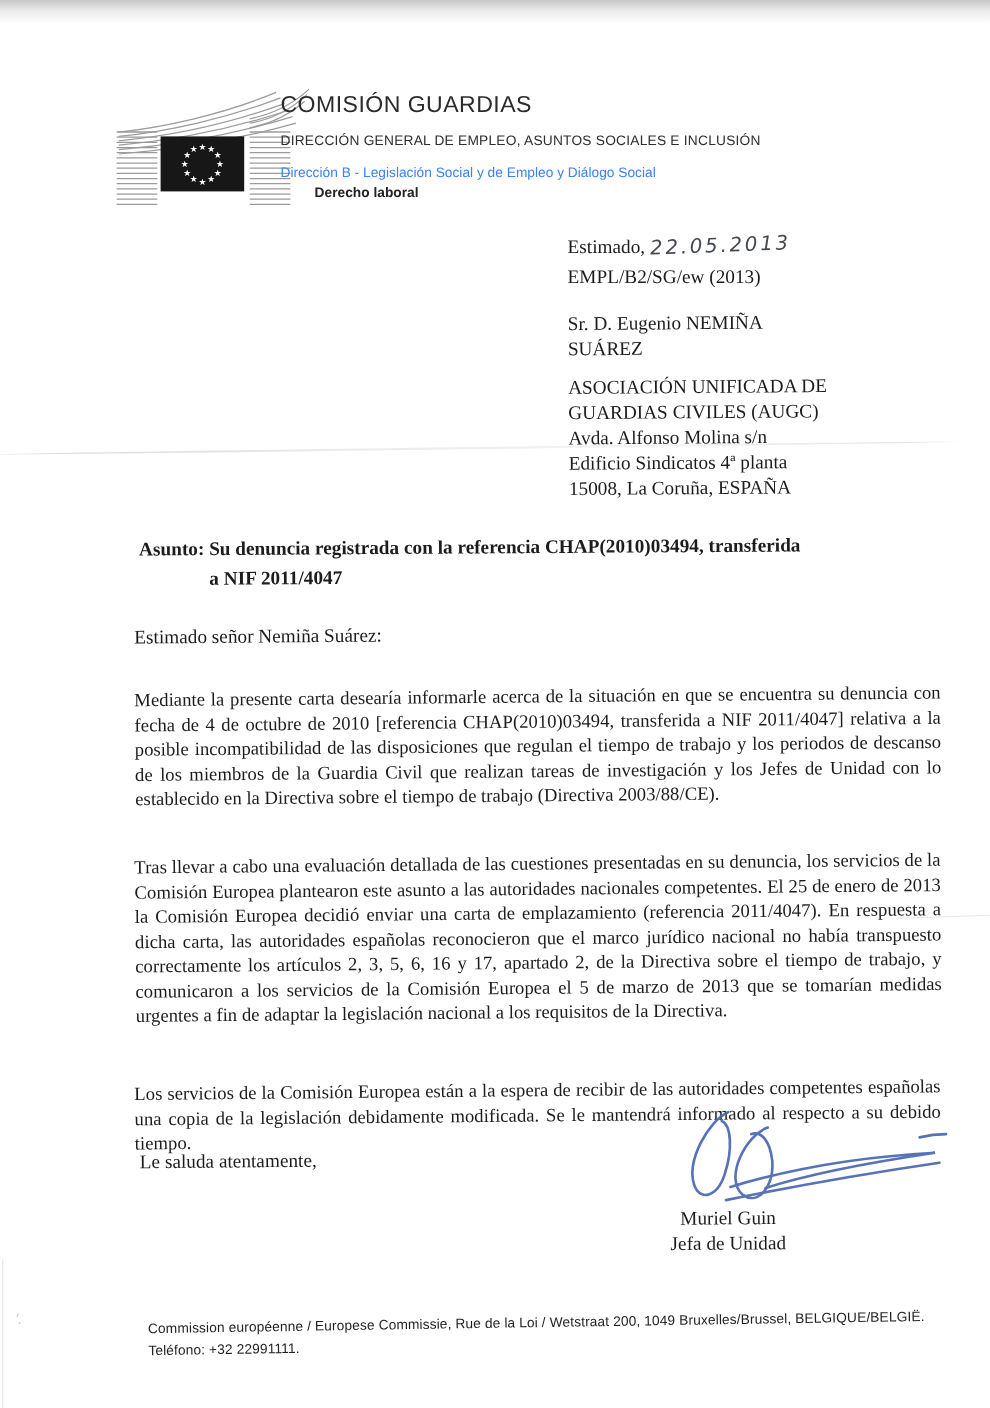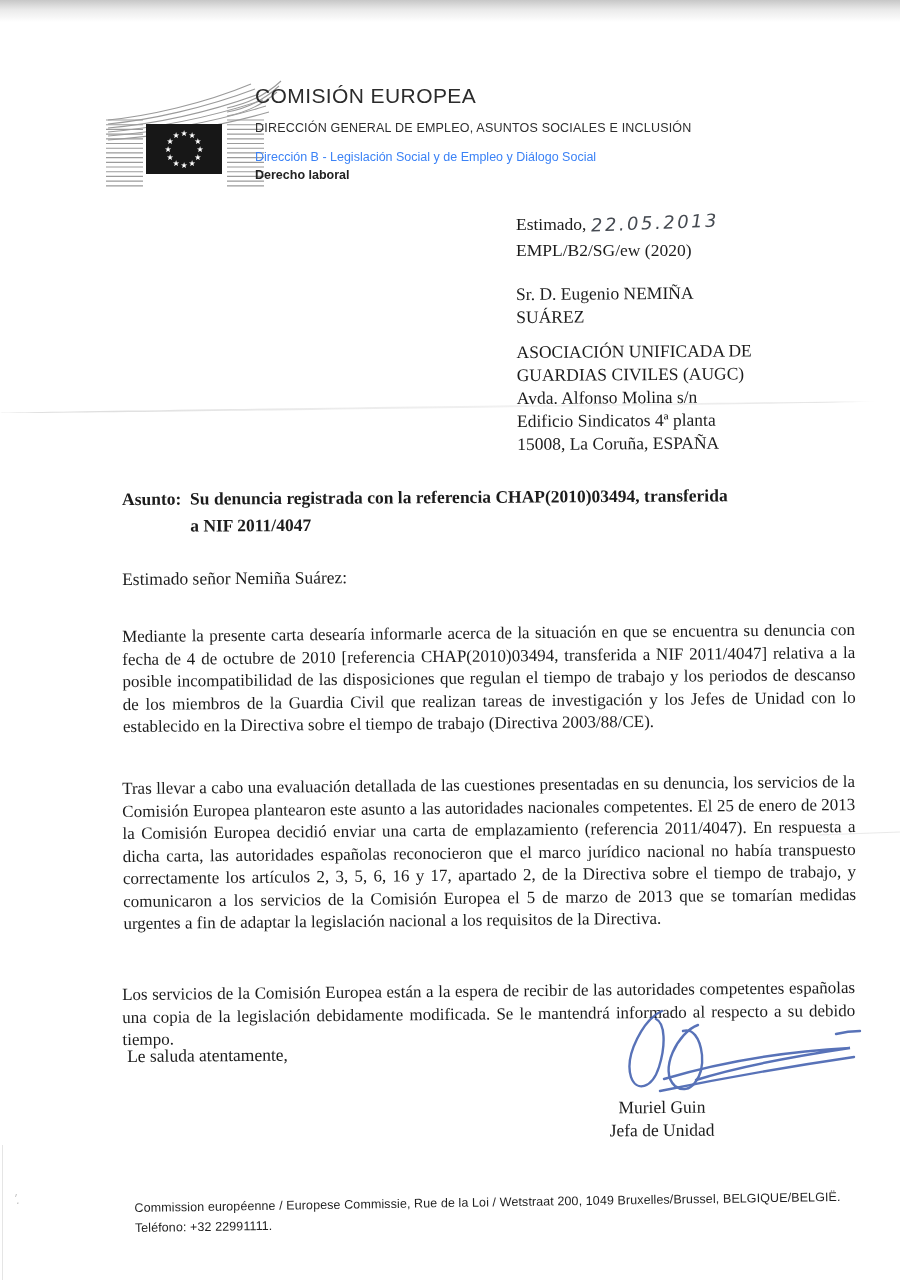--- a/index.html
+++ b/index.html
@@ -25,37 +25,37 @@
     color:#9a9a9a;font:italic 12px "DejaVu Sans",sans-serif;opacity:.6;}
   .scan-edge-line{position:absolute;left:2px;top:1145px;width:1px;height:135px;background:#dadada;opacity:.7;}
 
   
   .letterhead{position:absolute;left:103px;top:80px;}
   .lh-logo{position:absolute;left:0;top:0;}
   .lh-text{position:absolute;left:152px;top:4px;width:640px;font-family:"Liberation Sans",sans-serif;}
   .lh-institution{font-size:21px;color:#2b2b2b;letter-spacing:.4px;line-height:24px;}
   .lh-dg{font-size:12.5px;color:#2e2e2e;line-height:15px;margin-top:13px;letter-spacing:.2px;}
   .lh-direction{font-size:12.5px;color:#3b82f6;line-height:15px;margin-top:14px;}
-  .lh-unit{font-size:12.5px;font-weight:bold;color:#222;line-height:15px;margin-top:3px;}
+  .lh-unit{font-size:12.5px;font-weight:bold;color:#222;line-height:15px;margin-top:3px;margin-left:31px;}
 
   
   .dateline{position:absolute;left:516px;top:211px;font-size:17.5px;line-height:26px;}
   .handwrite{display:inline-block;font-family:"DejaVu Sans",sans-serif;font-style:italic;
     font-size:18px;letter-spacing:2.5px;word-spacing:3px;color:#454a51;
     transform:rotate(-2.2deg) translateY(-1px);}
 
   
   .recipient{position:absolute;left:516px;top:283px;font-size:17.5px;line-height:23px;
     transform:rotate(-0.4deg);transform-origin:0 0;}
   .recipient .gap{height:12px;}
 
   
   .subject{position:absolute;left:122px;top:486px;display:flex;font-weight:bold;
     font-size:17.5px;line-height:26.5px;transform:rotate(-0.35deg);transform-origin:0 0;}
-  .subject-label{width:68px;flex:0 0 68px;}
+  .subject-label{width:68px;flex:0 0 68px;text-align:center;}
   .subject-text{width:675px;}
 
   .salutation{position:absolute;left:122px;top:569px;font-size:17.5px;
     transform:rotate(-0.45deg);transform-origin:0 0;}
 
   
   .para{position:absolute;left:122px;width:733px;font-size:17px;line-height:22.5px;
     text-align:justify;transform:rotate(-0.55deg);transform-origin:0 0;}
   .p1{top:609px;}
   .p2{top:761px;}
@@ -112,33 +112,33 @@
           <text x="89" y="85.9">★</text>
         <text x="81" y="88">★</text>
           <text x="73" y="85.9">★</text>
         <text x="67.1" y="80">★</text>
           <text x="65" y="72">★</text>
         <text x="67.1" y="64">★</text>
           <text x="73" y="58.1">★</text>
       </g>
     </svg>
     <div class="lh-text">
-      <div class="lh-institution">COMISIÓN EUROPEA</div>
+      <div class="lh-institution">COMISIÓN GUARDIAS</div>
       <div class="lh-dg">DIRECCIÓN GENERAL DE EMPLEO, ASUNTOS SOCIALES E INCLUSIÓN</div>
       <div class="lh-direction">Dirección B - Legislación Social y de Empleo y Diálogo Social</div>
       <div class="lh-unit">Derecho laboral</div>
     </div>
   </div>
 
   <div class="dateline">
     <div>
       <span>Estimado,</span>
       <span class="handwrite">22.05.2013</span>
     </div>
-    <div>EMPL/B2/SG/ew (2020)</div>
+    <div>EMPL/B2/SG/ew (2013)</div>
   </div>
 
   <div class="recipient">
     <div>Sr. D. Eugenio NEMIÑA</div>
     <div>SUÁREZ</div>
     <div class="gap"></div>
     <div>ASOCIACIÓN UNIFICADA DE</div>
     <div>GUARDIAS CIVILES (AUGC)</div>
     <div>Avda. Alfonso Molina s/n</div>
     <div>Edificio Sindicatos 4ª planta</div>

